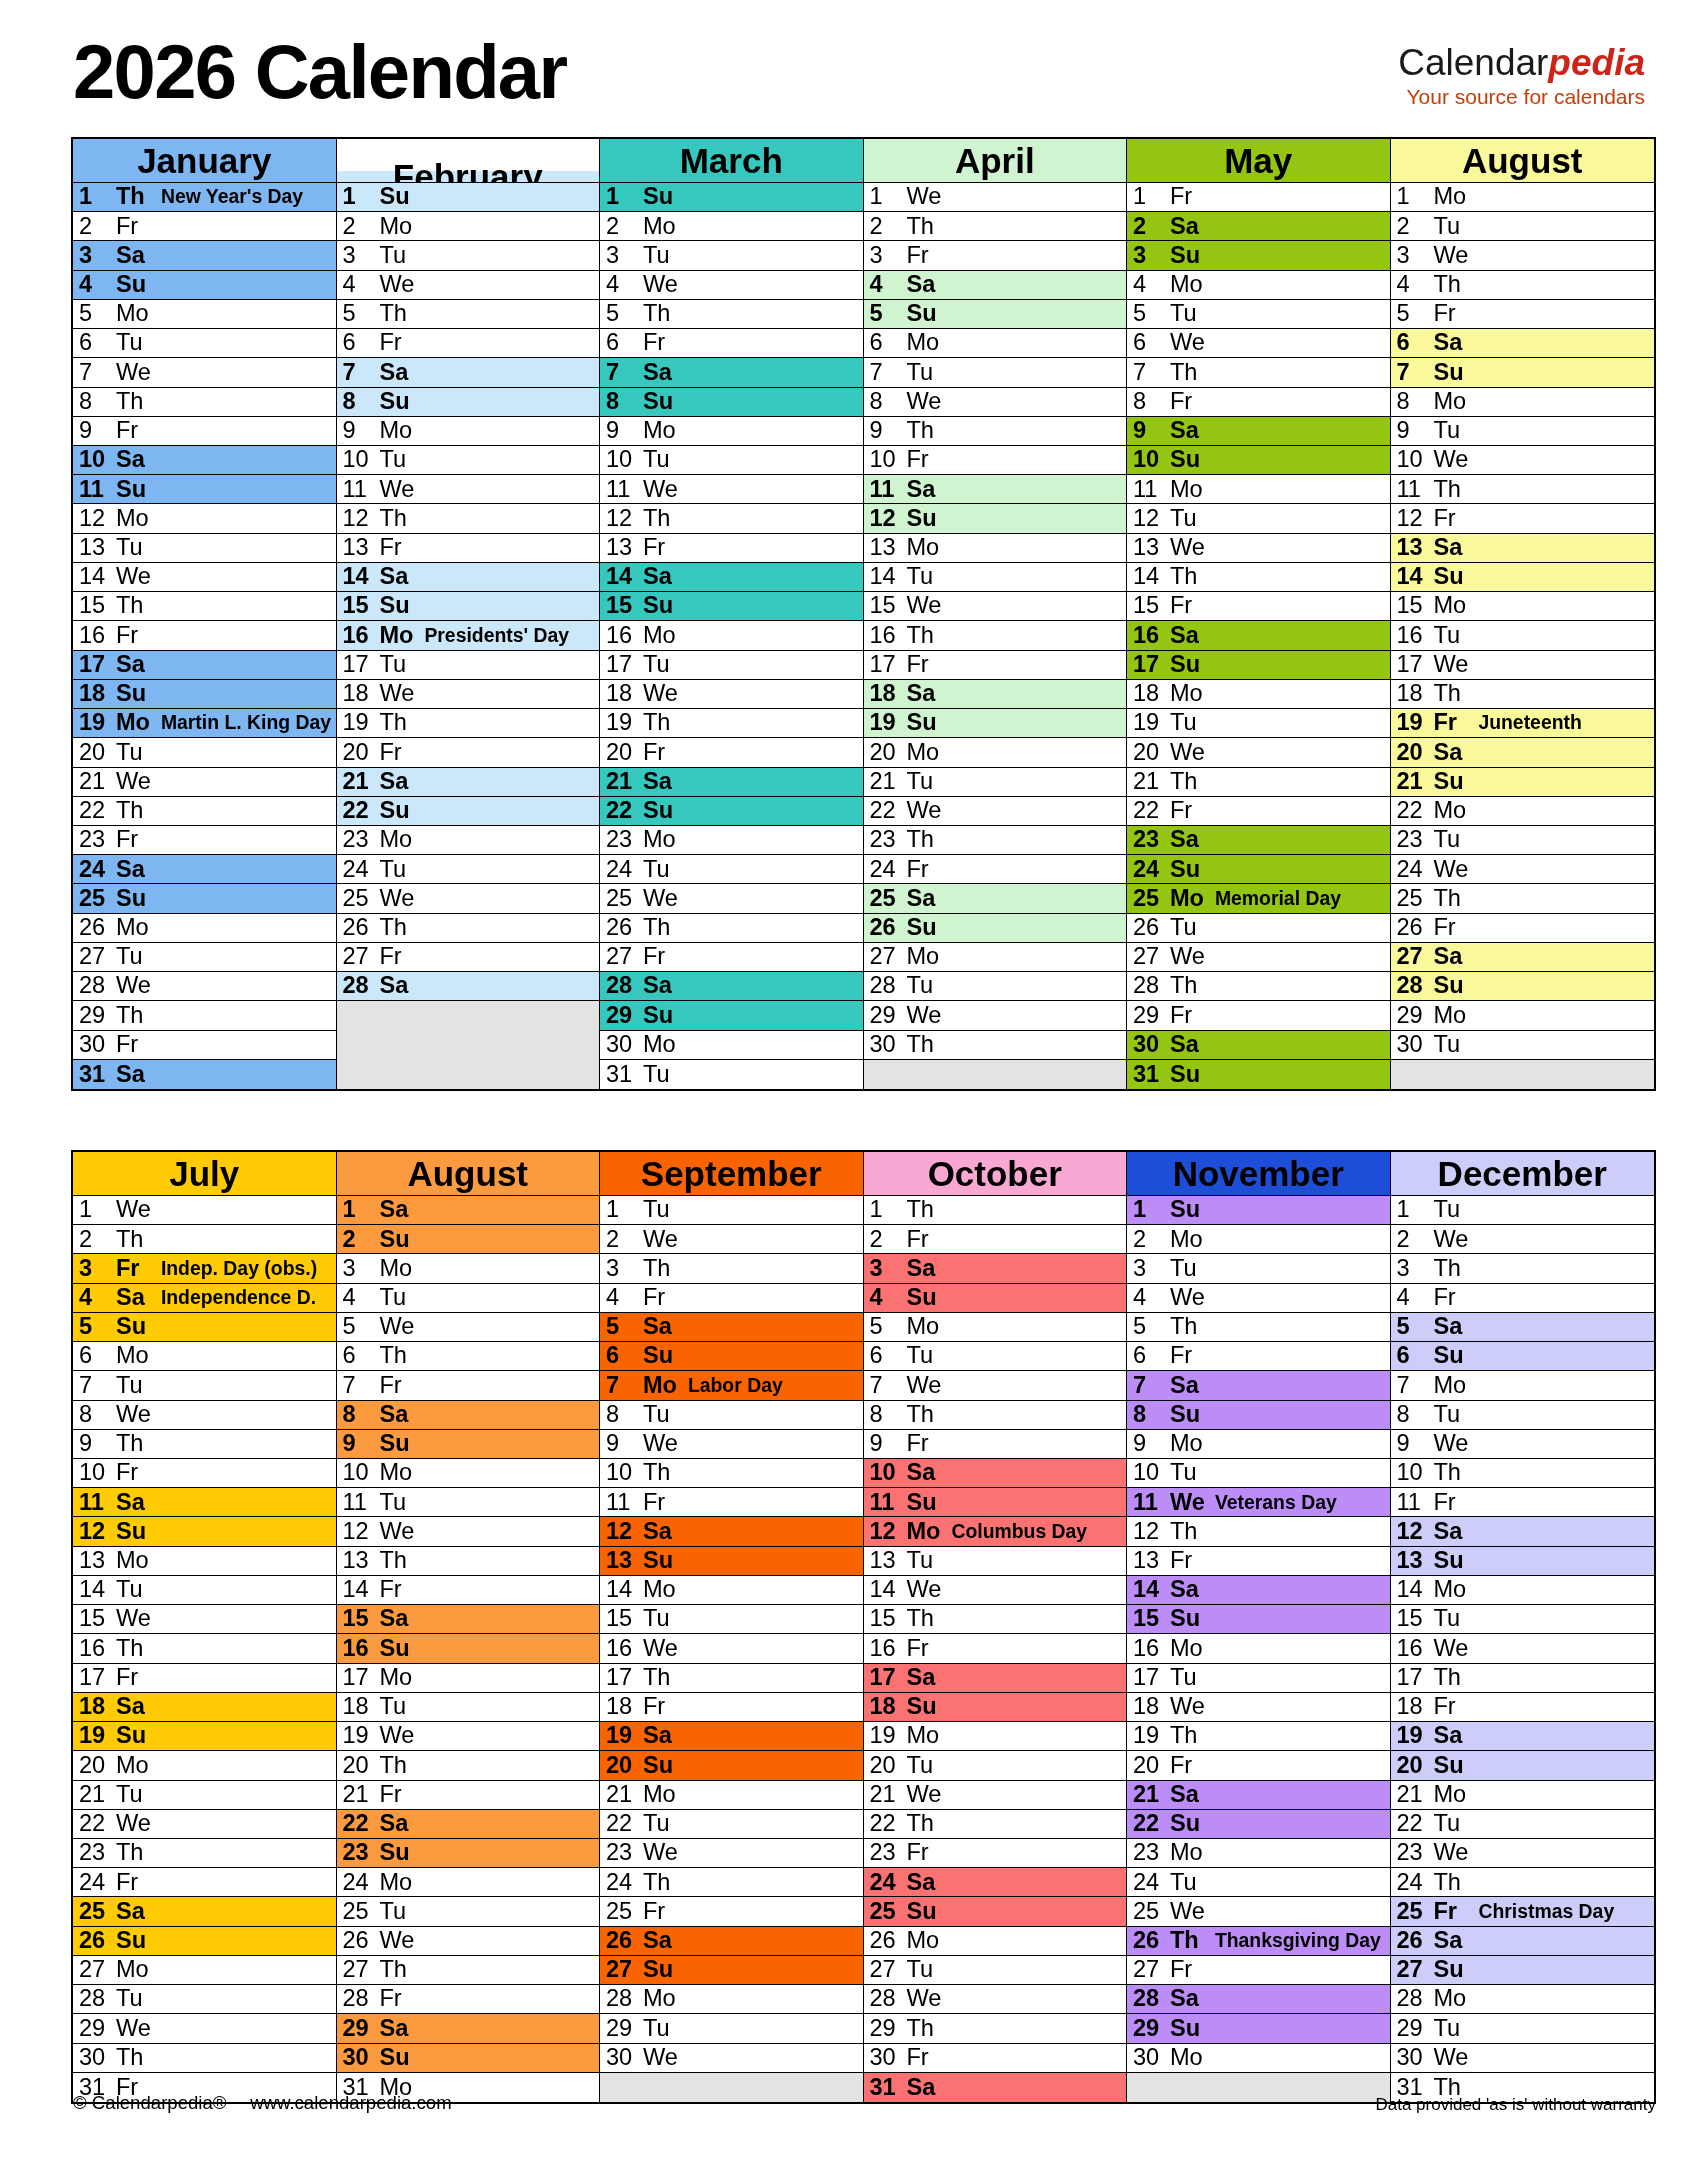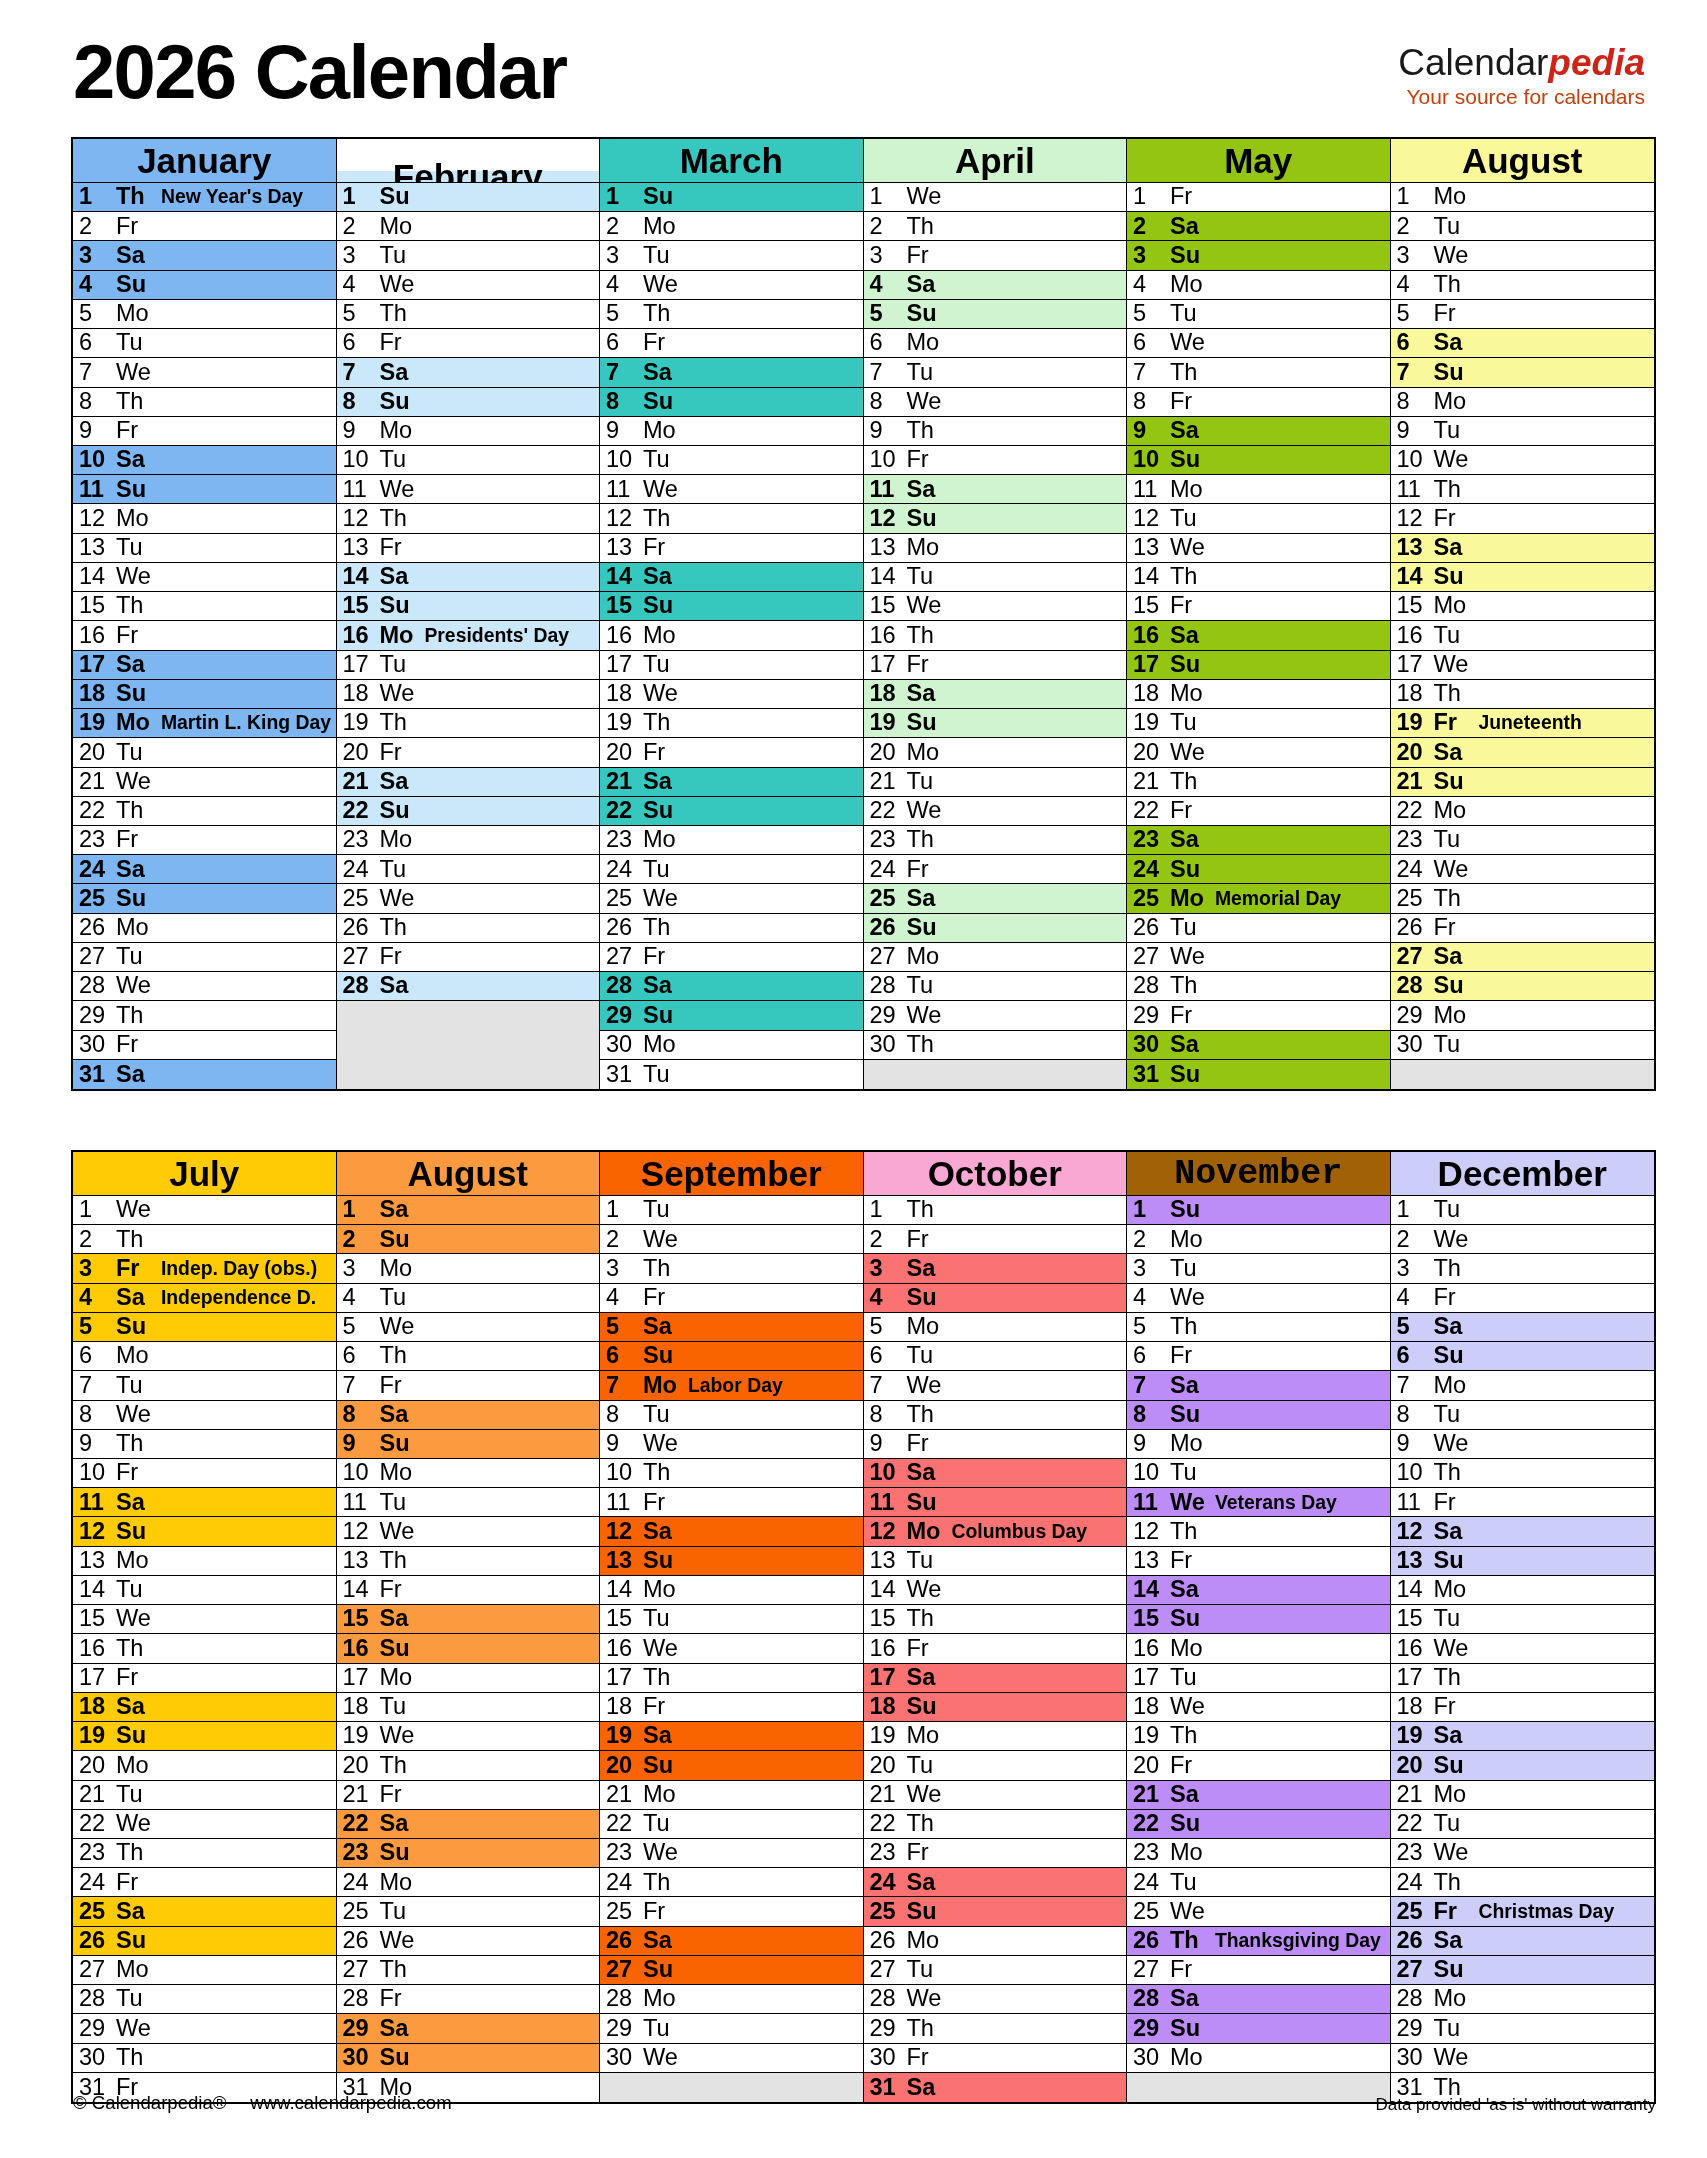--- a/index.html
+++ b/index.html
@@ -1318,21 +1318,21 @@
       <div class="day">
         <span class="d-num">30</span>
         <span class="d-wd">Fr</span>
       </div>
       <div class="day hl last" style="background: rgb(250, 114, 114);">
         <span class="d-num">31</span>
         <span class="d-wd">Sa</span>
       </div>
     </div>
     <div class="month">
-      <div class="month-header" style="background: #a16207; font-family: Liberation Mono, monospace;">November</div>
+      <div class="month-header" style="background: #1d4ed8;">November</div>
       <div class="day hl" style="background: rgb(189, 141, 247);">
         <span class="d-num">1</span>
         <span class="d-wd">Su</span>
       </div>
       <div class="day">
         <span class="d-num">2</span>
         <span class="d-wd">Mo</span>
       </div>
       <div class="day">
         <span class="d-num">3</span>

